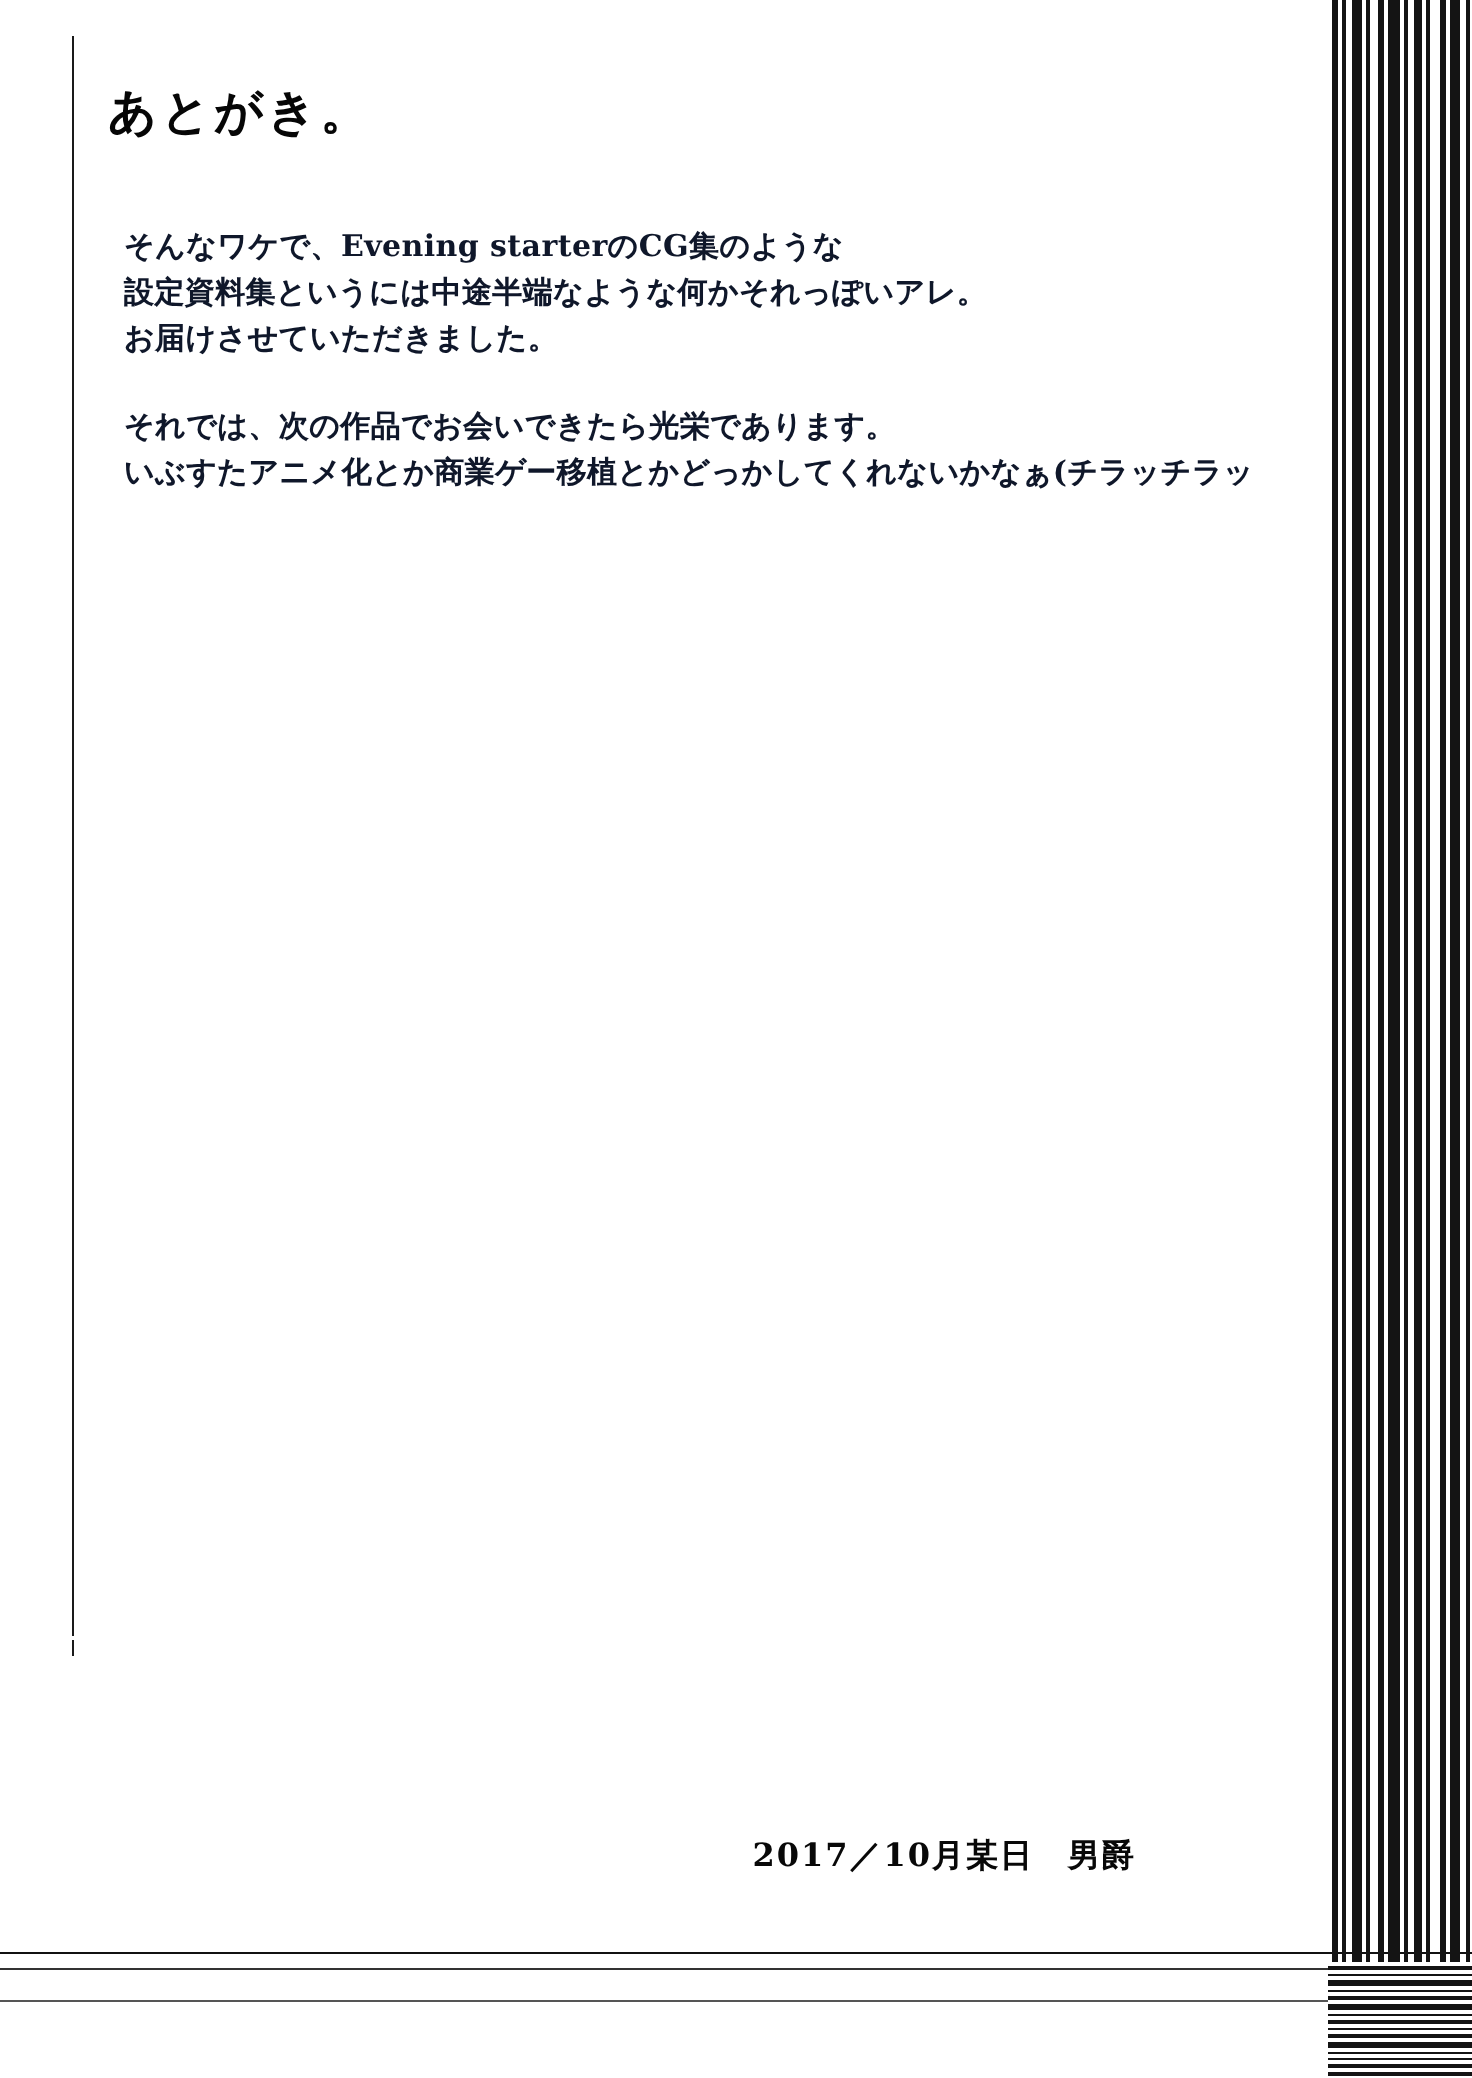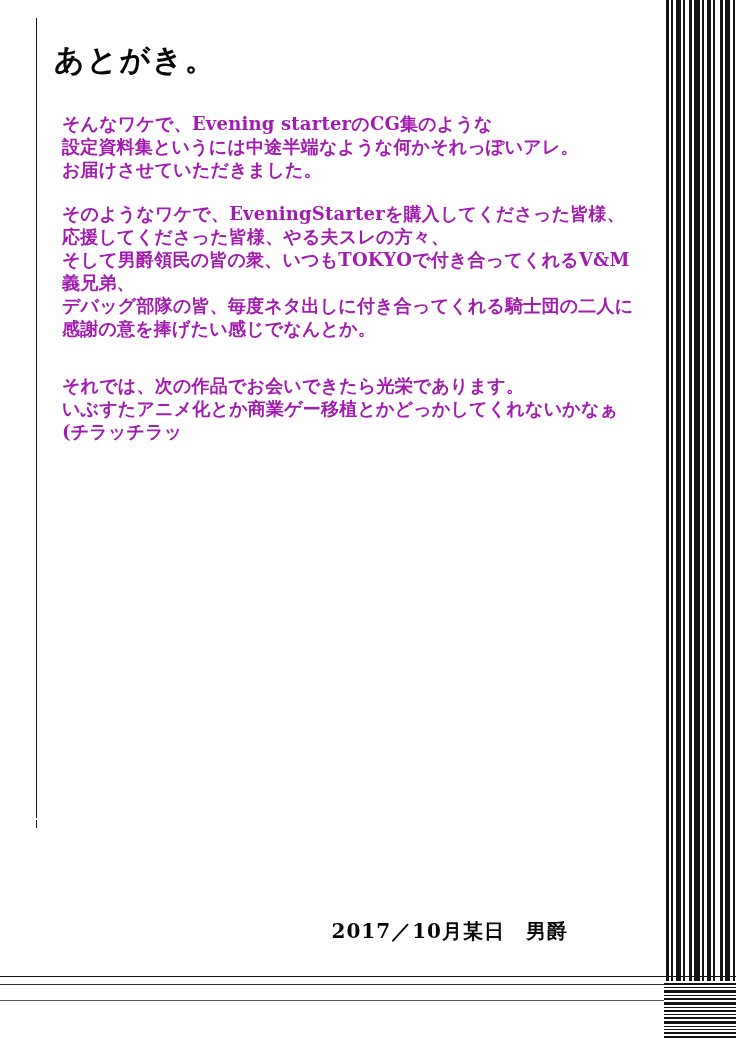--- a/index.html
+++ b/index.html
@@ -87,51 +87,51 @@
     width: 664px;
     height: 1039px;
   }
 
   .title {
     position: absolute;
     left: 54px;
     top: 40px;
     font-family: "DejaVu Serif", serif;
     font-weight: 700;
-    font-size: 30px;
+    font-size: 24px;
     letter-spacing: 2px;
     color: #060606;
   }
 
   .body-block {
     position: absolute;
     left: 62px;
     top: 112px;
     width: 580px;
   }
 
   .para {
     margin: 0 0 21px 0;
     font-family: "DejaVu Serif", serif;
     font-weight: 700;
-    font-size: 18px;
+    font-size: 15px;
     line-height: 23px;
     letter-spacing: 0.2px;
-    color: #a21caf;
+    color: #0f172a;
     white-space: pre-line;
   }
   .para.gap-big { margin-bottom: 34px; }
 
   .signature {
     position: absolute;
     right: 96px;
     top: 918px;
     font-family: "DejaVu Serif", serif;
     font-weight: 700;
-    font-size: 20px;
+    font-size: 16px;
     letter-spacing: 1px;
     color: #080808;
     white-space: pre;
     margin-left: 13px;
   }
 </style>
 </head>
 <body>
 
 <div class="page">
@@ -140,25 +140,20 @@
   <div class="left-rule short"></div>
 
   <div class="content">
 
     <div class="title">あとがき。</div>
 
     <div class="body-block">
       <p class="para">そんなワケで、Evening starterのCG集のような
 設定資料集というには中途半端なような何かそれっぽいアレ。
 お届けさせていただきました。</p>
-      <p class="para gap-big">そのようなワケで、EveningStarterを購入してくださった皆様、
-応援してくださった皆様、やる夫スレの方々、
-そして男爵領民の皆の衆、いつもTOKYOで付き合ってくれるV&amp;M義兄弟、
-デバッグ部隊の皆、毎度ネタ出しに付き合ってくれる騎士団の二人に
-感謝の意を捧げたい感じでなんとか。</p>
       <p class="para">それでは、次の作品でお会いできたら光栄であります。
 いぶすたアニメ化とか商業ゲー移植とかどっかしてくれないかなぁ(チラッチラッ</p>
     </div>
 
     <div class="signature">2017／10月某日　男爵</div>
   </div>
 
   <div class="bottom-rule r1"></div>
   <div class="bottom-rule r2"></div>
   <div class="bottom-rule r3"></div>

